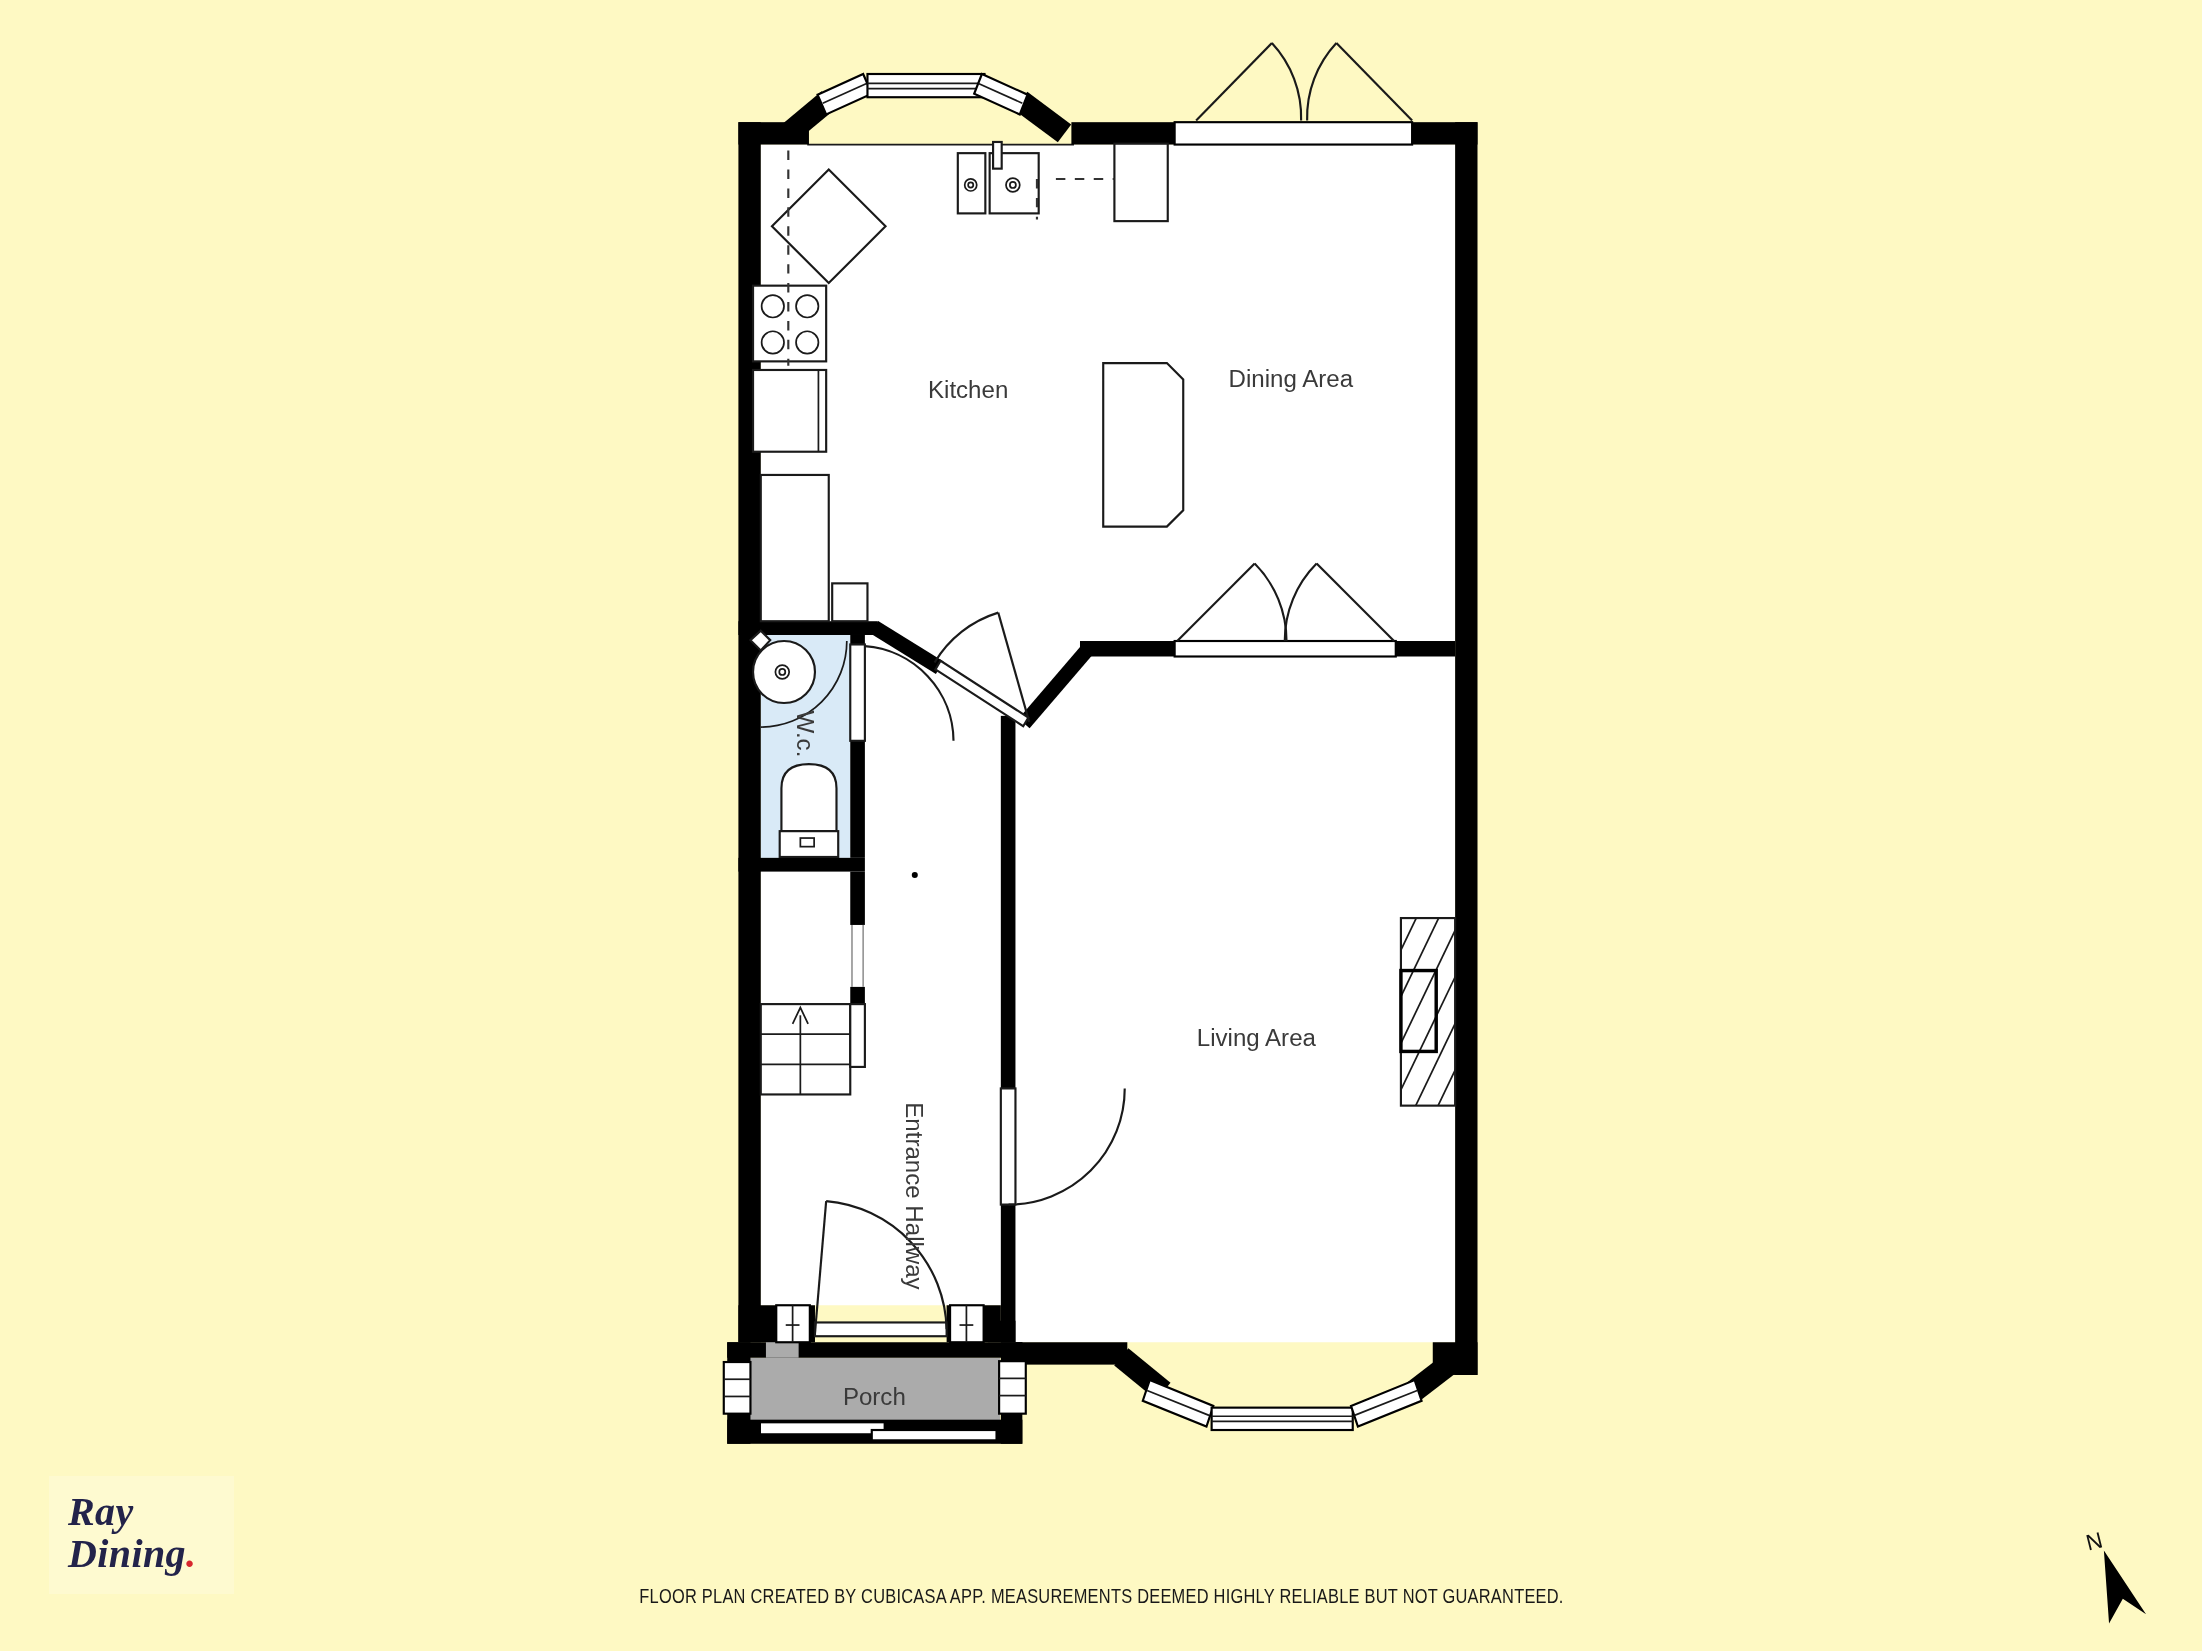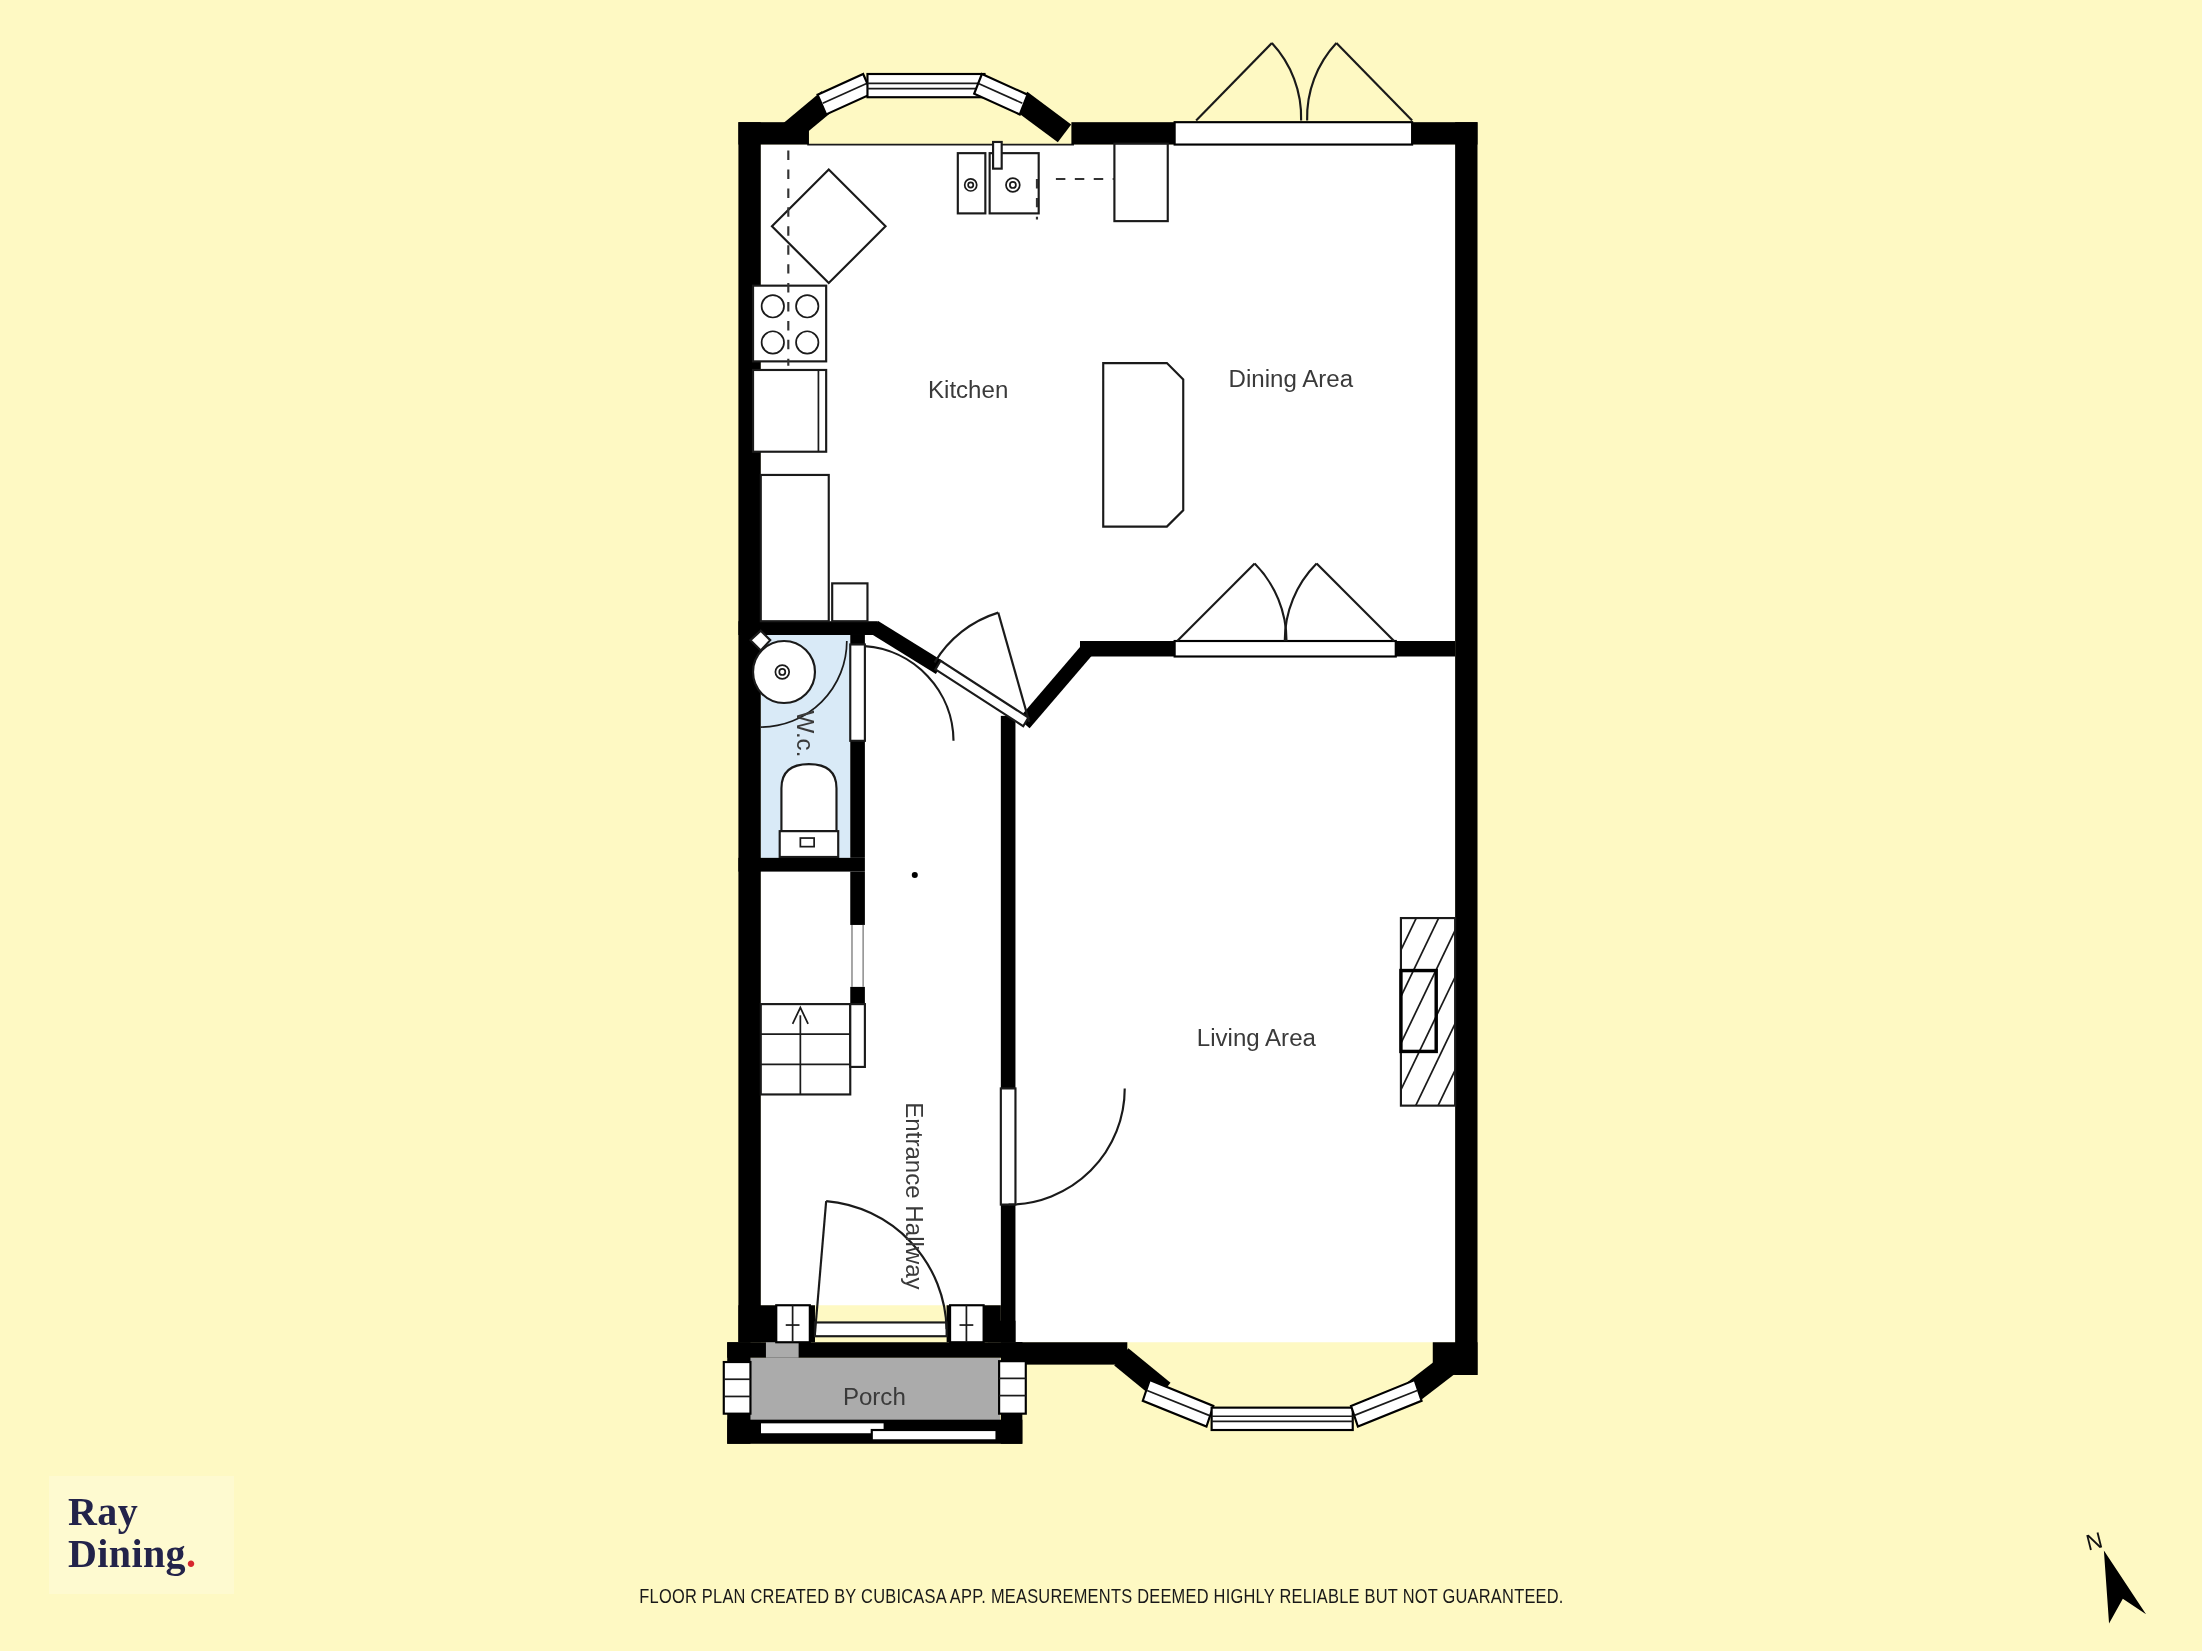--- a/index.html
+++ b/index.html
@@ -18,21 +18,21 @@
   .leaf{fill:#fff;stroke:#1a1a1a;stroke-width:2.5;}
   .dash{stroke:#333;stroke-width:2.5;fill:none;stroke-dasharray:11 11;}
   .wallstub{stroke:#000;stroke-width:26;fill:none;}
   .diag{stroke:#000;stroke-width:17;fill:none;}
   .lbl{font-family:"Liberation Sans","DejaVu Sans",sans-serif;font-size:28px;fill:#3a3a3a;}
   .gapline{stroke:#999;stroke-width:2;fill:none;}
   
   .logo{position:absolute;left:49px;top:1476px;width:185px;height:118px;
         background:rgba(255,255,255,0.22);box-sizing:border-box;padding:14.6px 0 0 19px;
         font-family:"Liberation Serif","DejaVu Serif",serif;font-weight:bold;
-        font-size:40px;line-height:42px;color:#23234A;letter-spacing:0.4px;}
+        font-size:40px;line-height:42px;color:#23234A;letter-spacing:0.4px;font-style:italic;}
   .logo .dot{color:#D7272E;}
   
   .disclaimer{position:absolute;left:0;right:0;top:1585px;text-align:center;
         font-size:20px;color:#191919;transform:scaleX(0.82);letter-spacing:0.3px;}
 </style>
 </head>
 <body>
 
 <div class="canvas">
 

